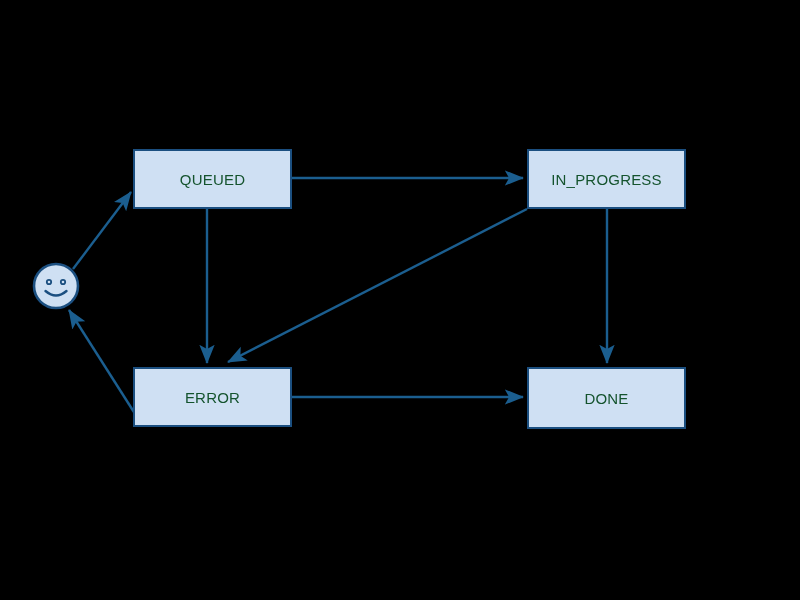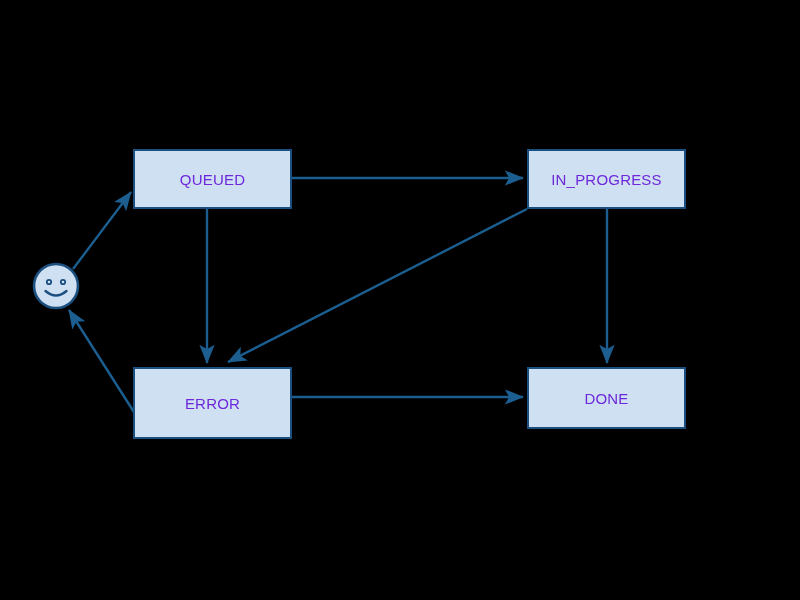--- a/index.html
+++ b/index.html
@@ -30,21 +30,21 @@
   .state-node {
     position: absolute;
     box-sizing: border-box;
     background: #cfe0f3;
     border: 2px solid #1b4f80;
     display: flex;
     align-items: center;
     justify-content: center;
   }
   .state-node-label {
-    color: #6d28d9;
+    color: #14532d;
     font-family: "Liberation Sans", sans-serif;
     font-size: 15px;
     font-weight: 400;
     letter-spacing: 0.2px;
     white-space: nowrap;
   }
   #start-node {
     position: absolute;
     width: 48px;
     height: 48px;
@@ -97,21 +97,21 @@
   </div>
 
   <div class="state-node" style="left:133px; top:149px; width:159px; height:60px;">
     <span class="state-node-label">QUEUED</span>
   </div>
 
   <div class="state-node" style="left:527px; top:149px; width:159px; height:60px;align-items:center;">
     <span class="state-node-label">IN_PROGRESS</span>
   </div>
 
-  <div class="state-node" style="left:133px; top:367px; width:159px; height:72px;">
+  <div class="state-node" style="left:133px; top:367px; width:159px; height:60px;">
     <span class="state-node-label">ERROR</span>
   </div>
 
   <div class="state-node" style="left:527px; top:367px; width:159px; height:62px;">
     <span class="state-node-label">DONE</span>
   </div>
 
   <span class="edge-label" style="left:409px; top:178px;"></span>
   <span class="edge-label" style="left:207px; top:288px;"></span>
   <span class="edge-label" style="left:376px; top:288px;"></span>

